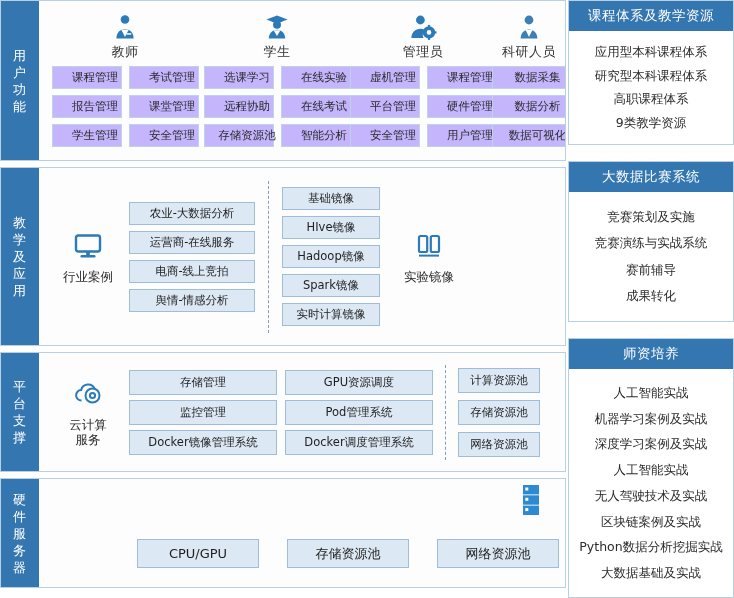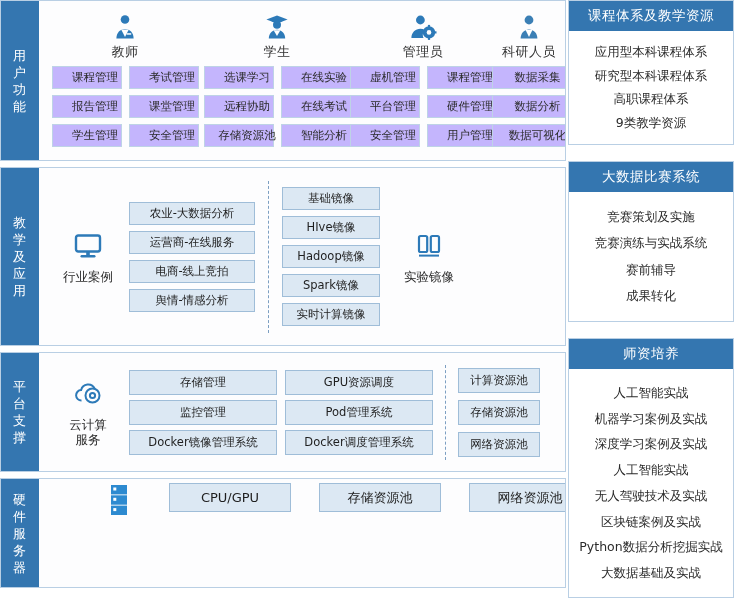--- a/index.html
+++ b/index.html
@@ -106,21 +106,21 @@
   .s3 { height: 120px; }
   .s3-body { display: flex; align-items: center; height: 100%; padding: 4px 6px 4px 8px; }
   .col-plat { display: flex; flex-direction: column; gap: 5px; }
   .col-plat .chip-b { width: 148px; height: 25px; }
   .col-pool { display: flex; flex-direction: column; gap: 7px; }
   .col-pool .chip-b { width: 82px; height: 25px; }
   .divider-dashed.short { height: 95px; margin: 0 12px; }
 
   
   .s4 { height: 110px; }
-  .s4-body { display: flex; align-items: flex-start; height: 100%; padding: 4px 6px 4px 8px; }
+  .s4-body { display: flex; align-items: flex-end; height: 100%; padding: 4px 6px 4px 8px; flex-direction: column; }
   .hw-chips { display: flex; gap: 28px; margin-left: 22px; }
   .chip-hw {
     width: 122px; height: 29px;
     border: 1px solid #9fbdd8;
     background: #dce8f3;
     font-size: 13px; color: #1f1f1f;
     display: flex; align-items: center; justify-content: center;
     white-space: nowrap;
   }
 

